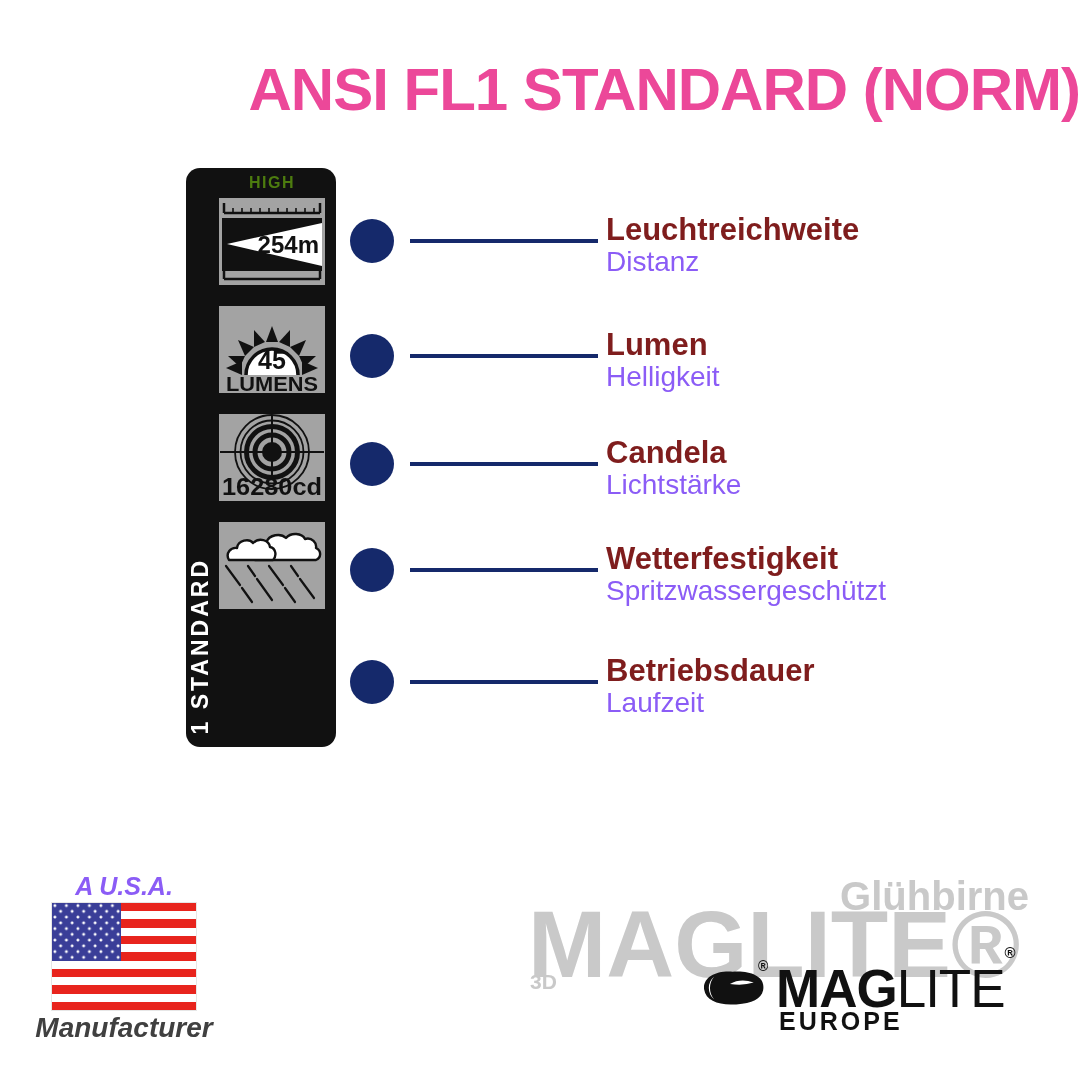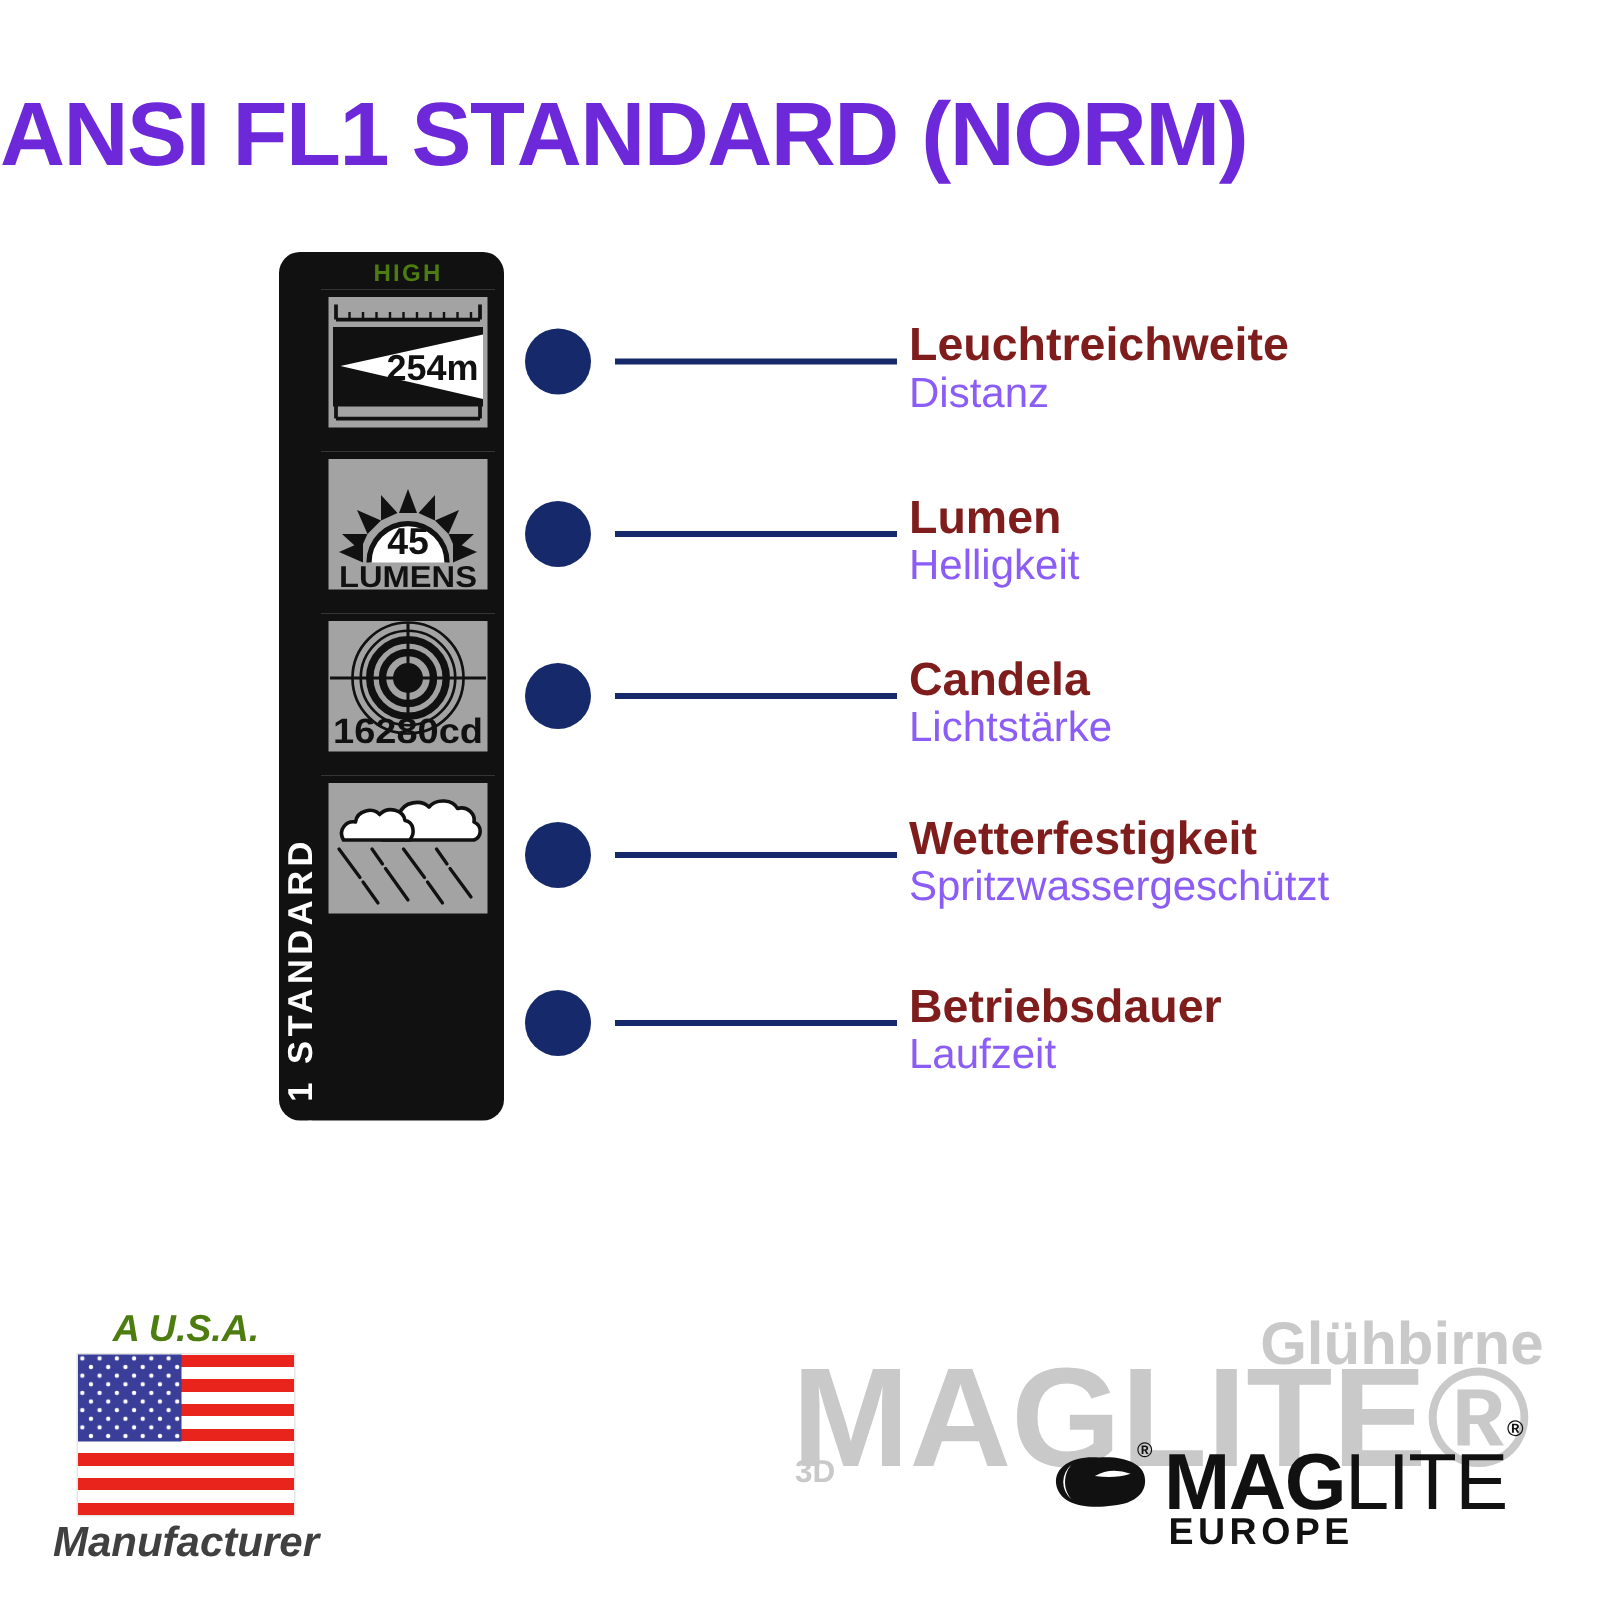--- a/index.html
+++ b/index.html
@@ -1,19 +1,19 @@
 <!DOCTYPE html>
 <html><head>
 <meta charset="utf-8">
 <style>
   html,body{margin:0;padding:0;background:#fff;}
   #canvas{position:relative;width:1080px;height:1080px;background:#ffffff;overflow:hidden;
           font-family:"Liberation Sans",sans-serif;}
-  .title{position:absolute;left:0;top:60px;width:1080px;margin:0;text-align:left;
-         font-size:60px;font-weight:800;letter-spacing:-1px;color:#6d28d9;line-height:1;}
+  .title{position:absolute;left:0;top:60px;width:1080px;margin:0;text-align:right;
+         font-size:60px;font-weight:800;letter-spacing:-1px;color:#ec4899;line-height:1;}
 
   
   .label{position:absolute;left:186px;top:168px;width:150px;height:579px;background:#111;
          border-radius:14px;}
   .high{position:absolute;left:28px;top:6px;width:116px;text-align:center;color:#4d7c0f;
         font-size:16px;font-weight:700;letter-spacing:1.5px;}
   .vstrip{position:absolute;left:0;top:330px;width:28px;height:340px;display:flex;
           align-items:center;justify-content:center;}
   .vstrip span{writing-mode:vertical-rl;transform:rotate(180deg);color:#fff;font-size:23px;
           font-weight:700;letter-spacing:3px;white-space:nowrap;}
@@ -26,21 +26,21 @@
 
   
   .dot{position:absolute;left:350px;width:44px;height:44px;border-radius:50%;background:#15296b;}
   .cline{position:absolute;left:410px;width:188px;height:4px;background:#15296b;}
   .rowtxt{position:absolute;left:606px;}
   .term{font-size:31px;font-weight:800;color:#7f1d1d;line-height:36px;}
   .sub{font-size:28px;color:#8b5cf6;line-height:28px;}
 
   
   .usa-top{position:absolute;left:52px;top:872px;width:144px;text-align:center;
-           font-size:25px;font-weight:700;font-style:italic;color:#4d7c0f;}
+           font-size:25px;font-weight:700;font-style:italic;color:#8b5cf6;}
   .flag{position:absolute;left:52px;top:903px;width:144px;height:107px;
         background:repeating-linear-gradient(to bottom,#e8241d 0 8.23px,#ffffff 8.23px 16.46px);
         outline:1px solid #e6e6e6;}
   .canton{position:absolute;left:0;top:0;width:69px;height:57.7px;background-color:#3a3e98;
         background-image:radial-gradient(#fff 1.2px,rgba(0,0,0,0) 1.7px),
                          radial-gradient(#fff 1.2px,rgba(0,0,0,0) 1.7px);
         background-size:11.5px 11.5px,11.5px 11.5px;
         background-position:2.9px 2.6px,8.65px 8.35px;}
   .usa-bottom{position:absolute;left:34px;top:1012px;width:180px;text-align:center;
            font-size:28px;font-weight:700;font-style:italic;color:#404040;}

